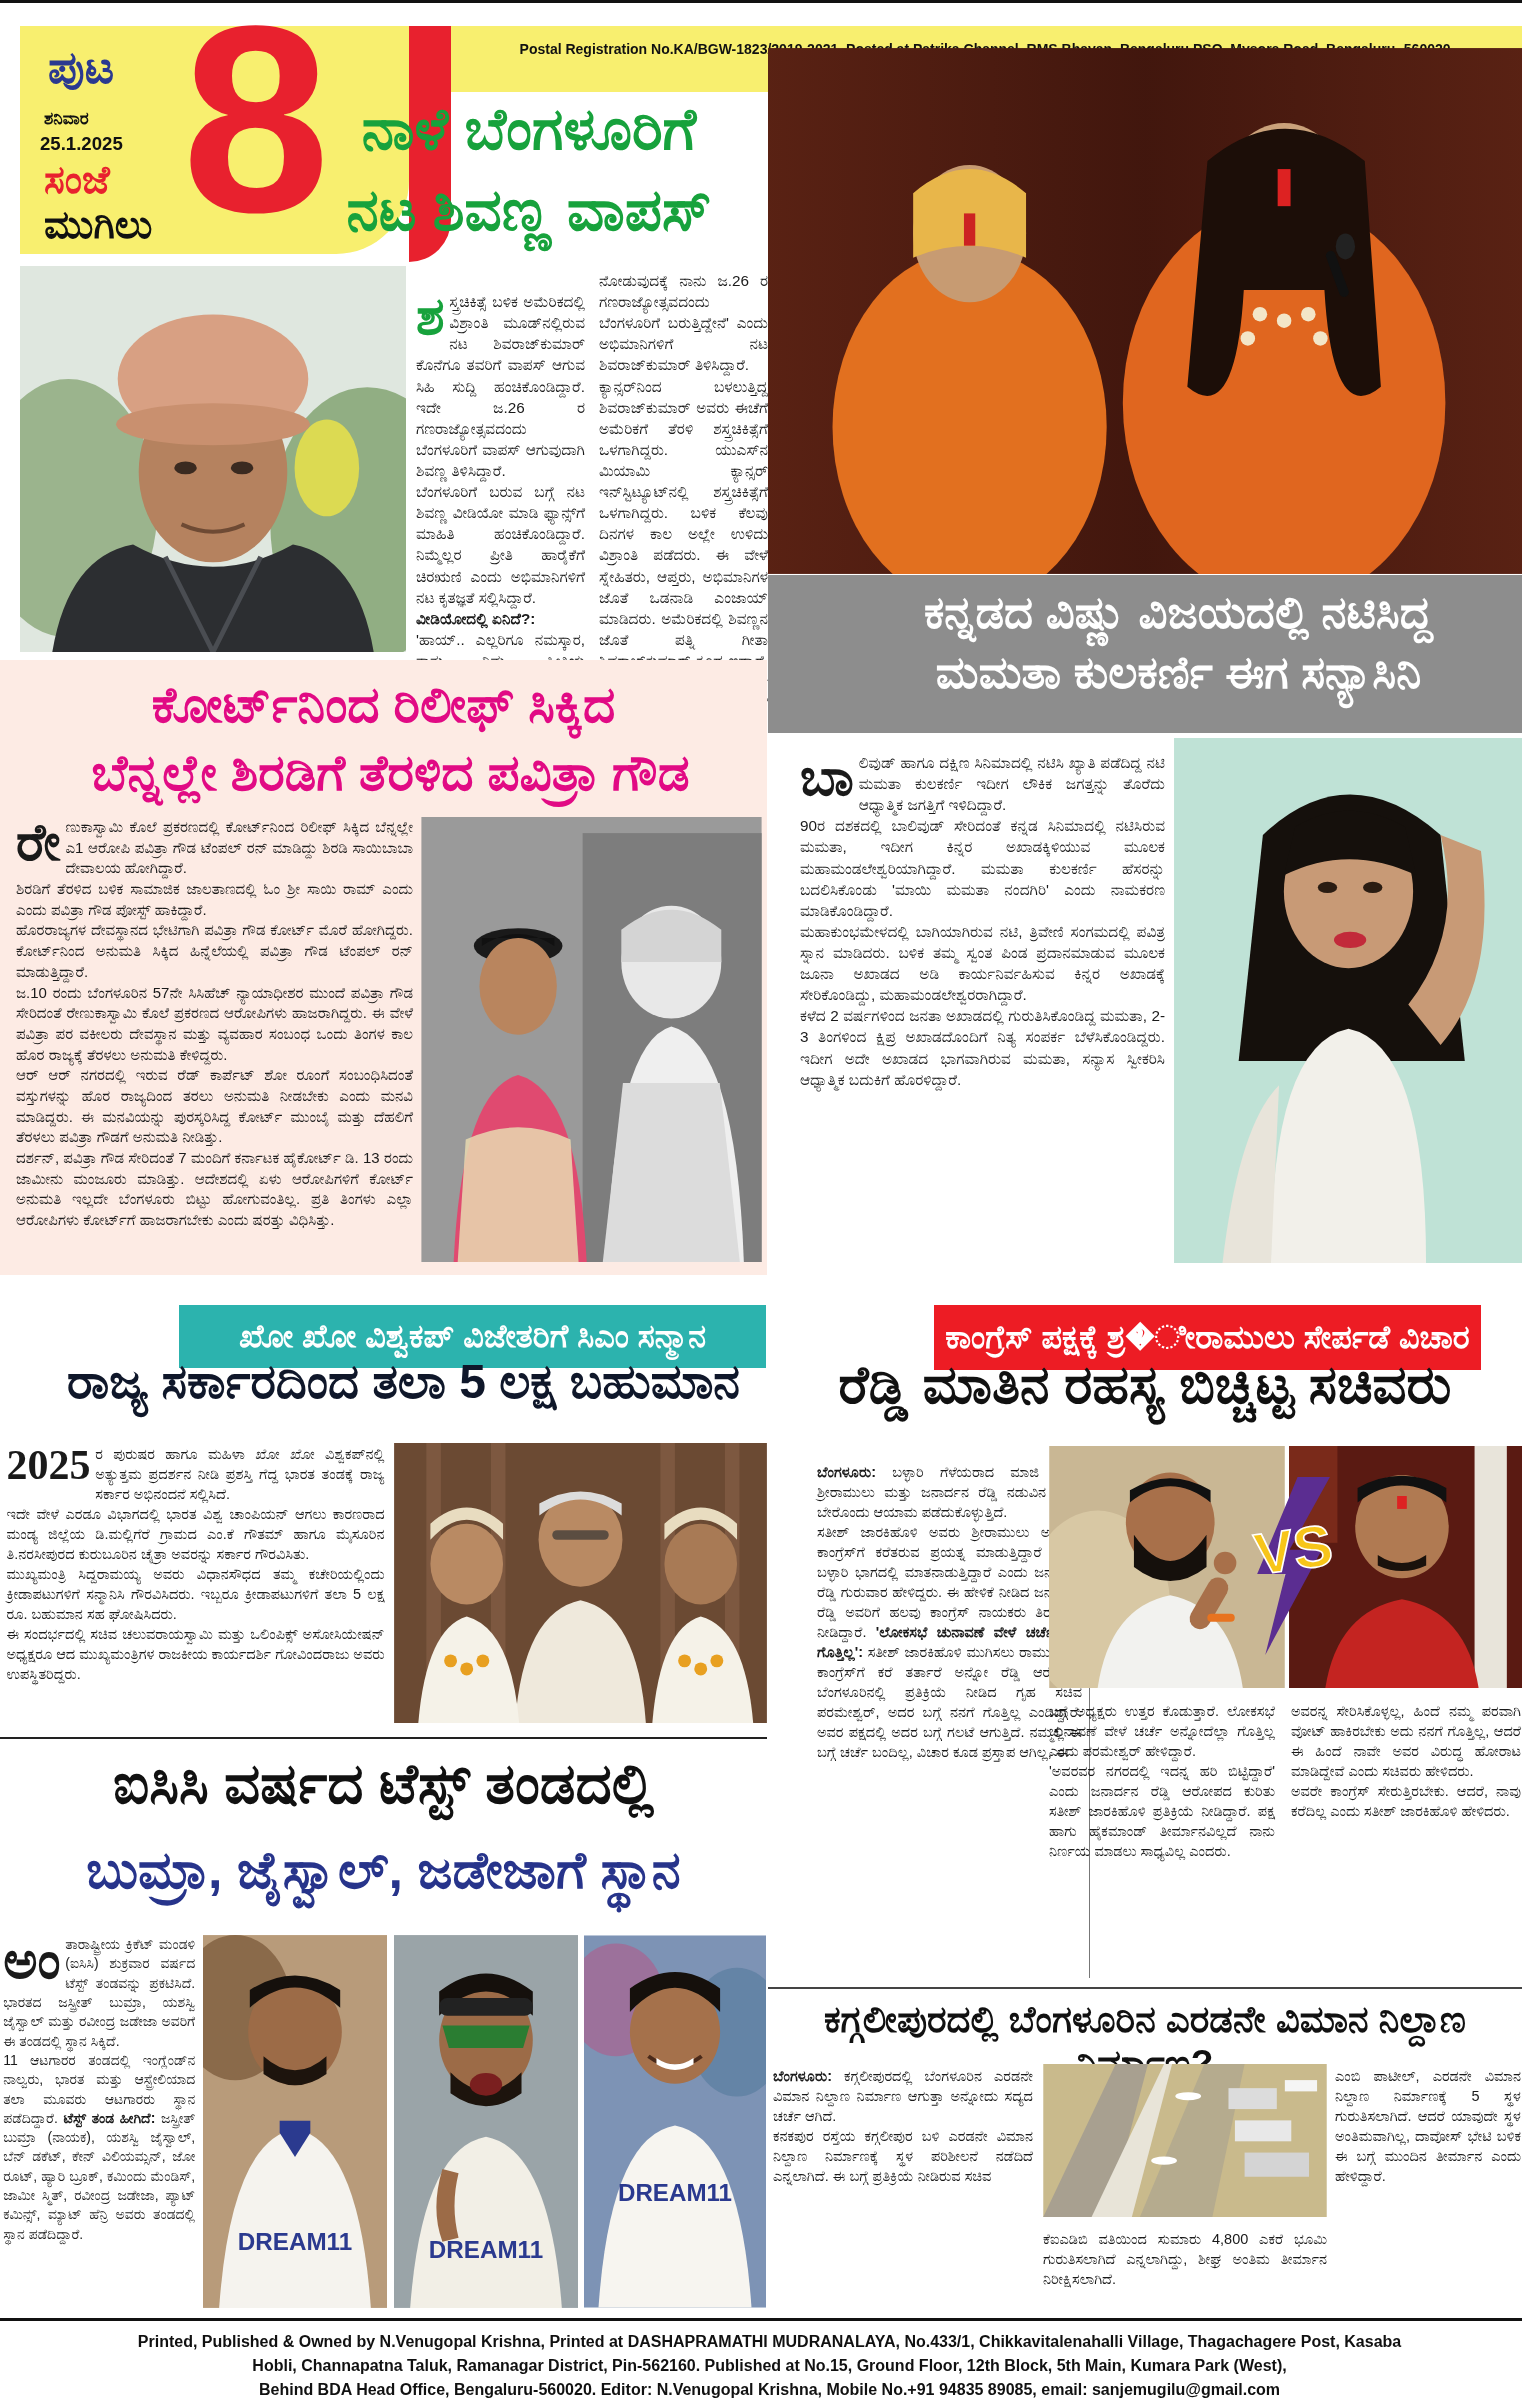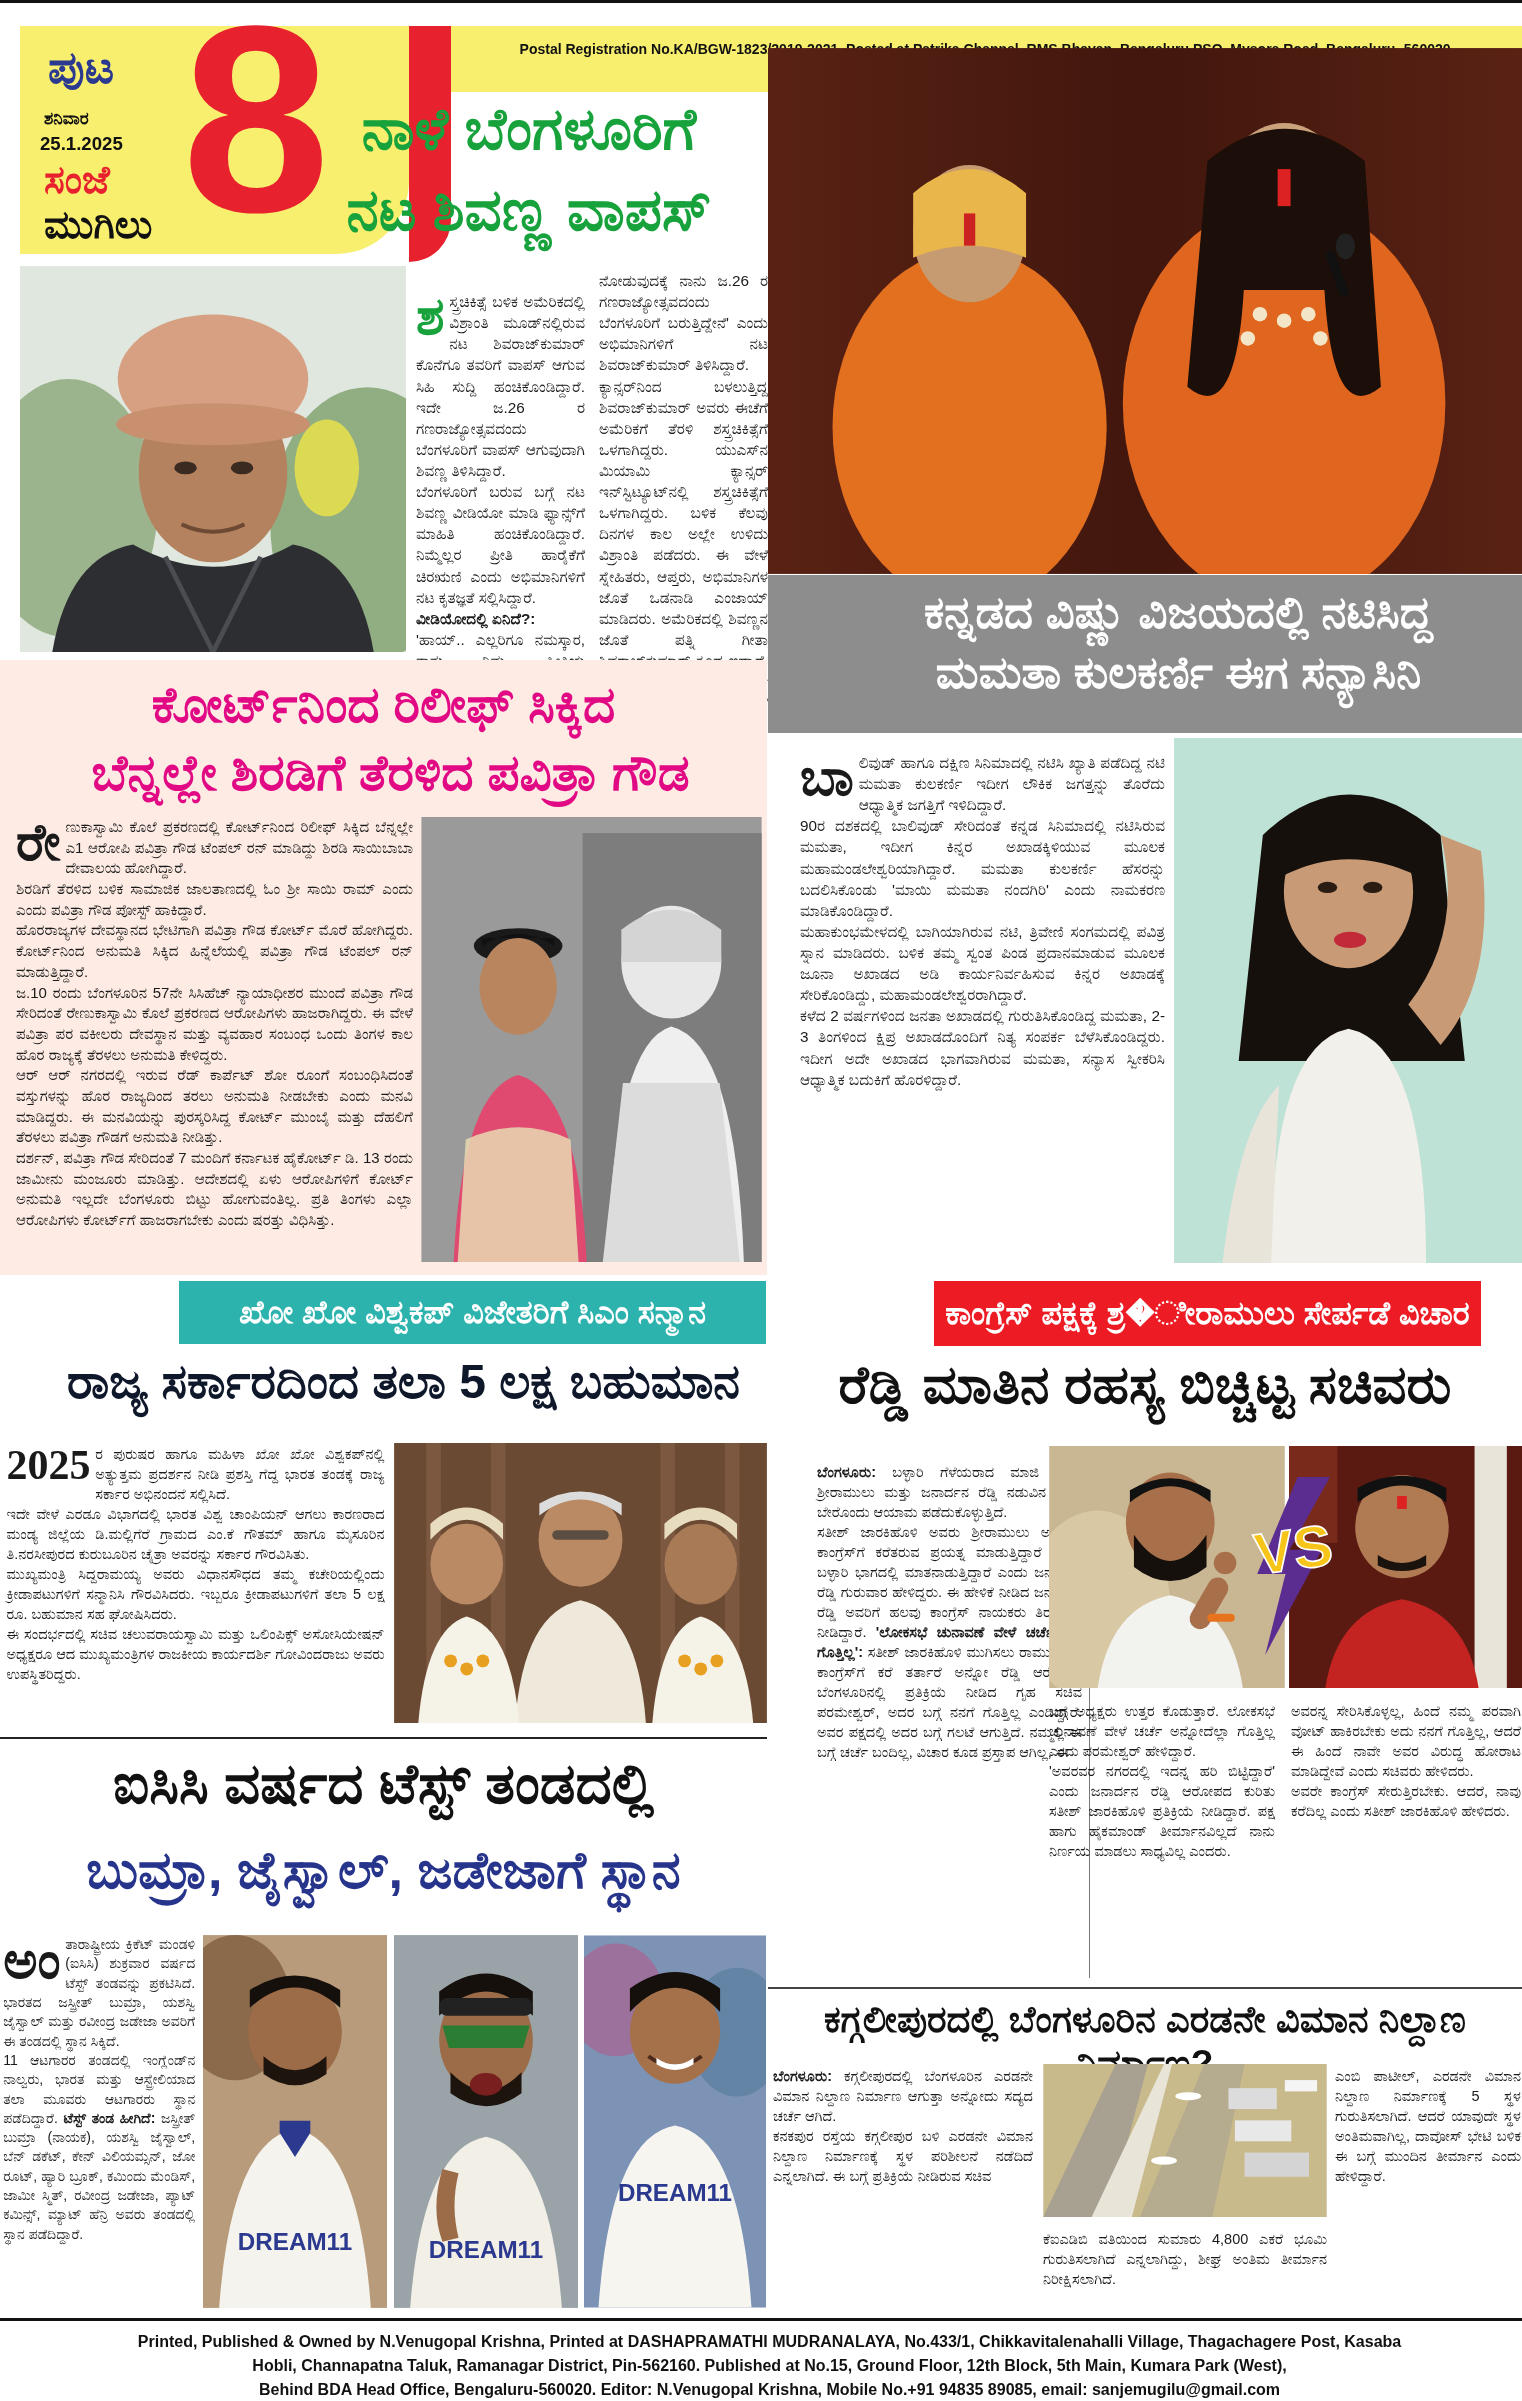--- a/index.html
+++ b/index.html
@@ -3,21 +3,21 @@
 <meta charset="utf-8">
 <style>
   html,body{margin:0;padding:0;background:#fff;}
   #page{position:relative;width:1523px;height:2401px;background:#fff;overflow:hidden;
         font-family:"Liberation Sans",sans-serif;color:#111;}
   .abs{position:absolute;}
   .prelines{white-space:pre-line;}
   .body-txt{font-size:15.3px;line-height:1.38;text-align:justify;color:#1a1a1a;}
   .dropcap{float:left;font-weight:bold;font-size:52px;line-height:.85;padding:3.2px 4.8px 0 0;}
   .dropcap-num{float:left;font-weight:bold;font-size:42px;line-height:.9;padding:3.2px 4.8px 0 0;font-family:"Liberation Serif",serif;}
-  .kicker{display:flex;align-items:center;justify-content:center;text-align:center;color:#fff;font-weight:bold;}
+  .kicker{display:flex;align-items:center;justify-content:center;text-align:center;color:#fff;font-weight:bold;margin-top:24px;}
   .headline{font-weight:bold;text-align:center;line-height:1.18;}
   .photo{overflow:hidden;}
   .lead{font-weight:bold;}
   svg{display:block;}
 </style>
 </head>
 <body>
 
 <div id="page">
 

